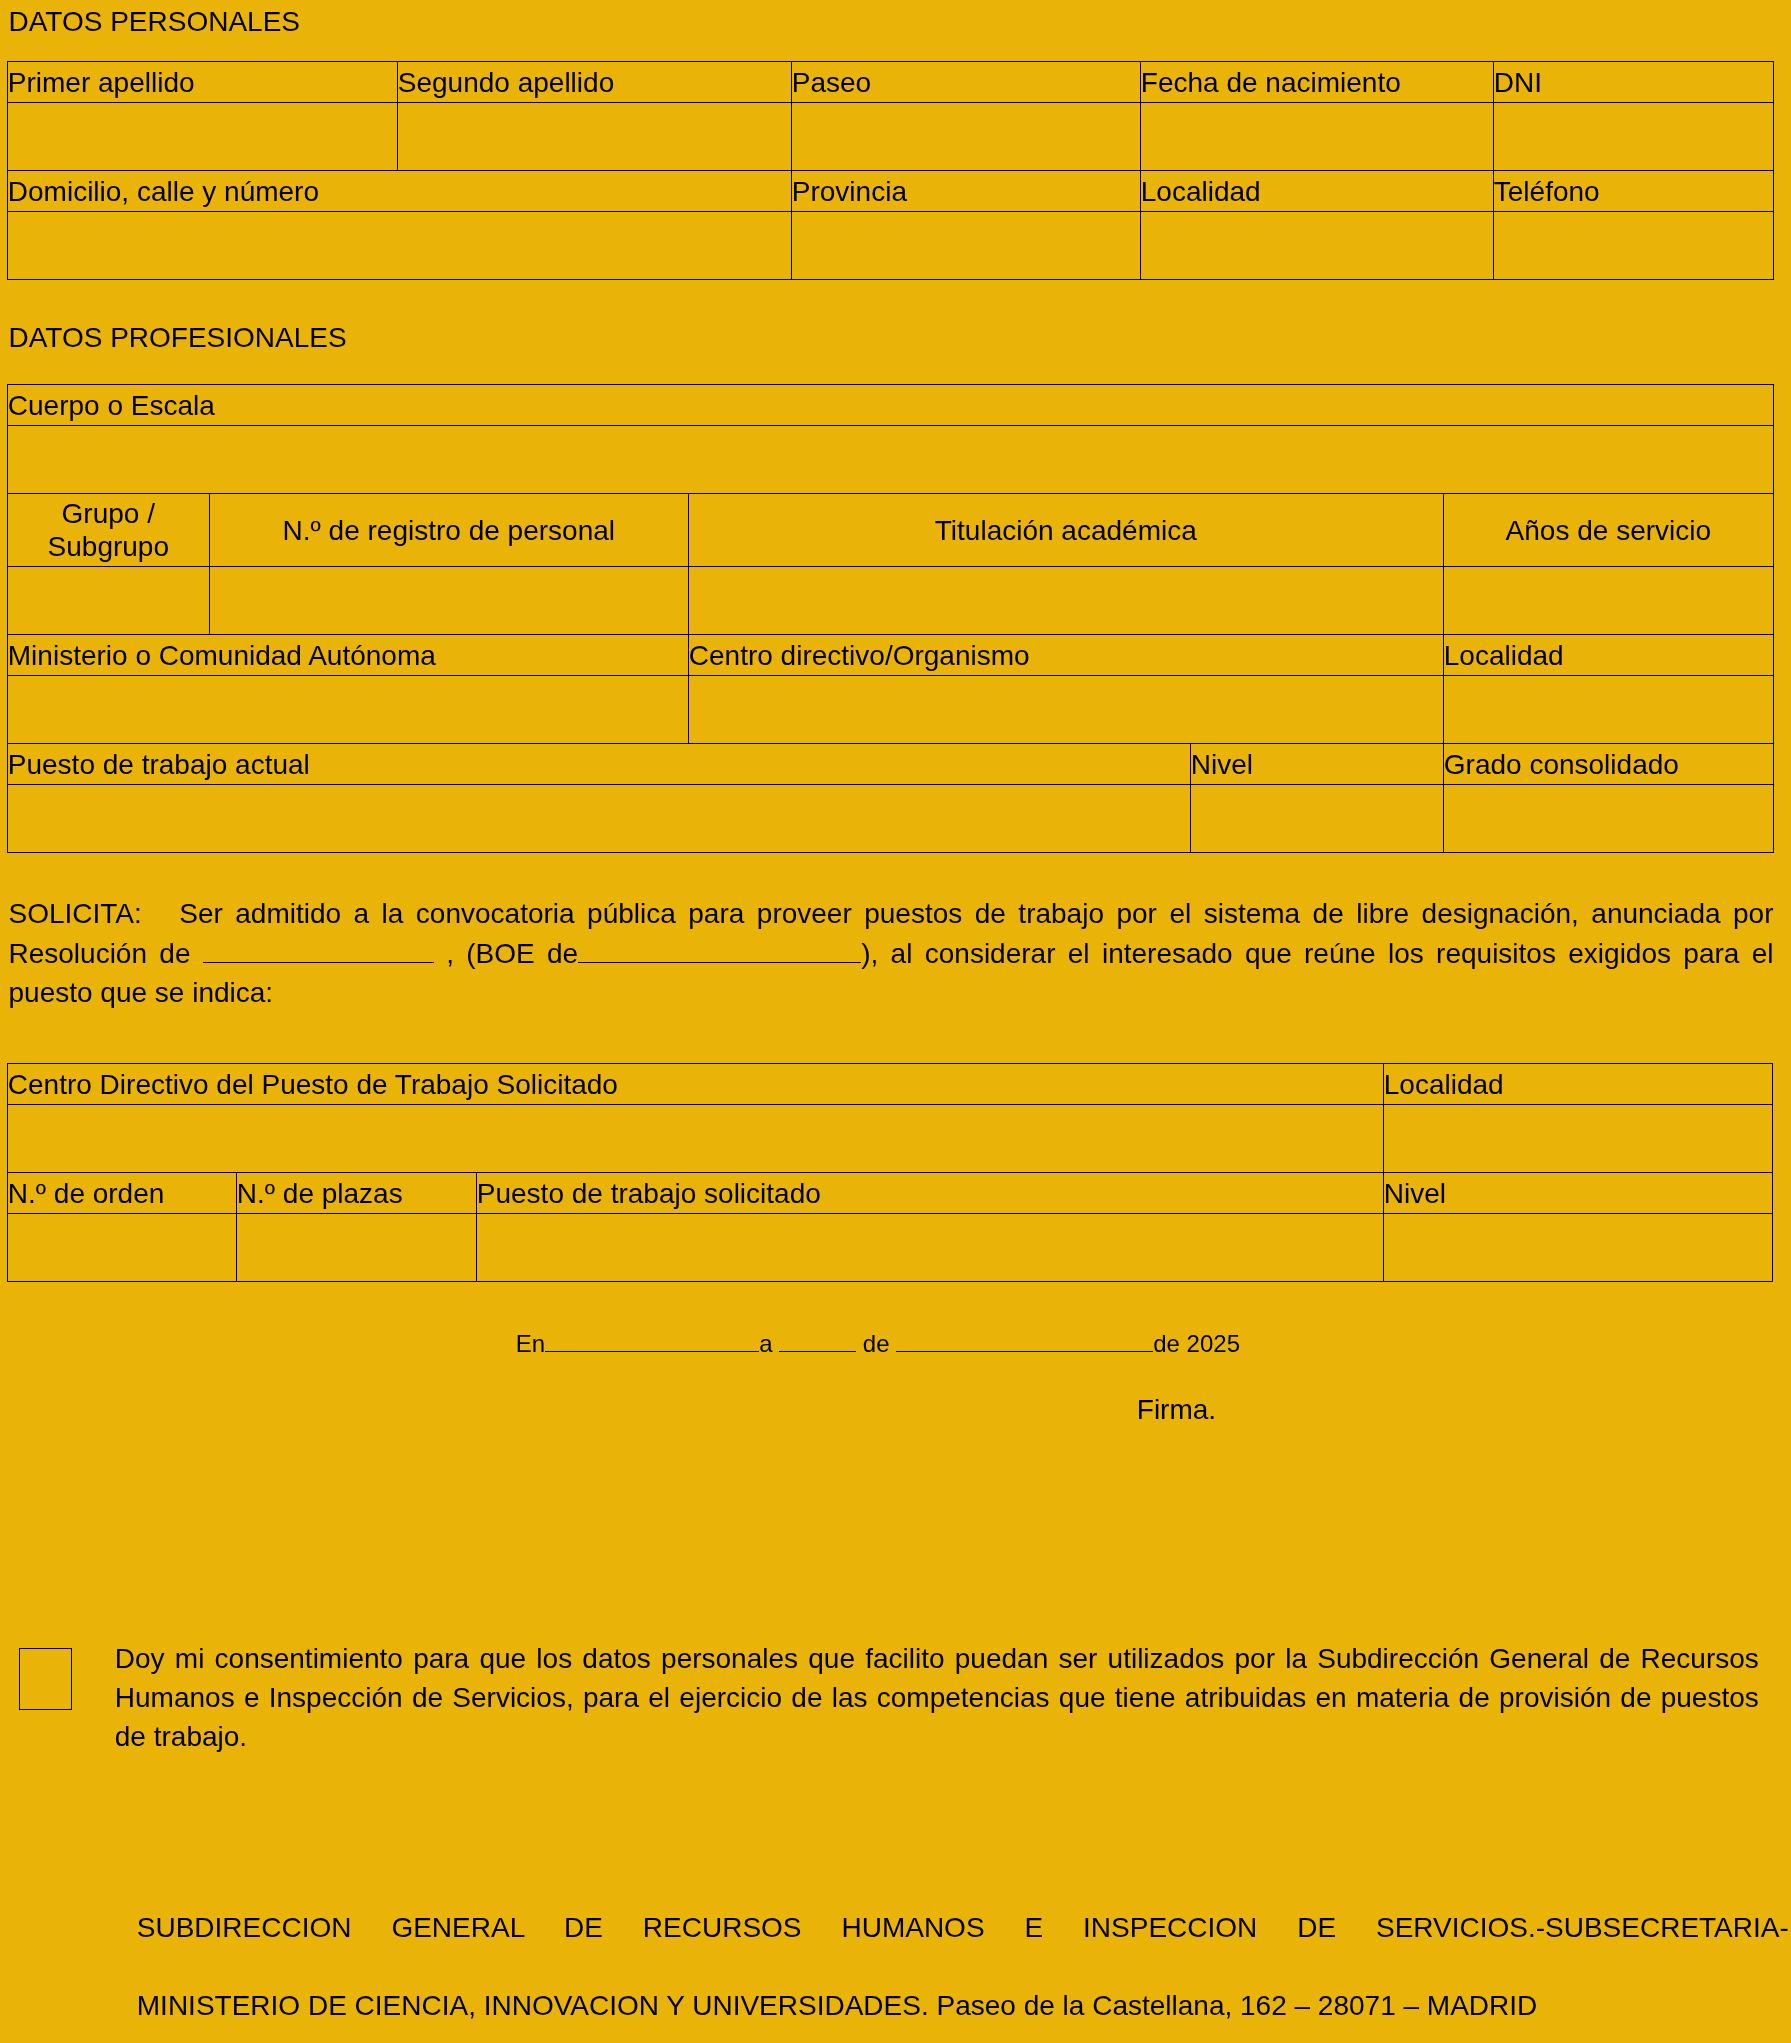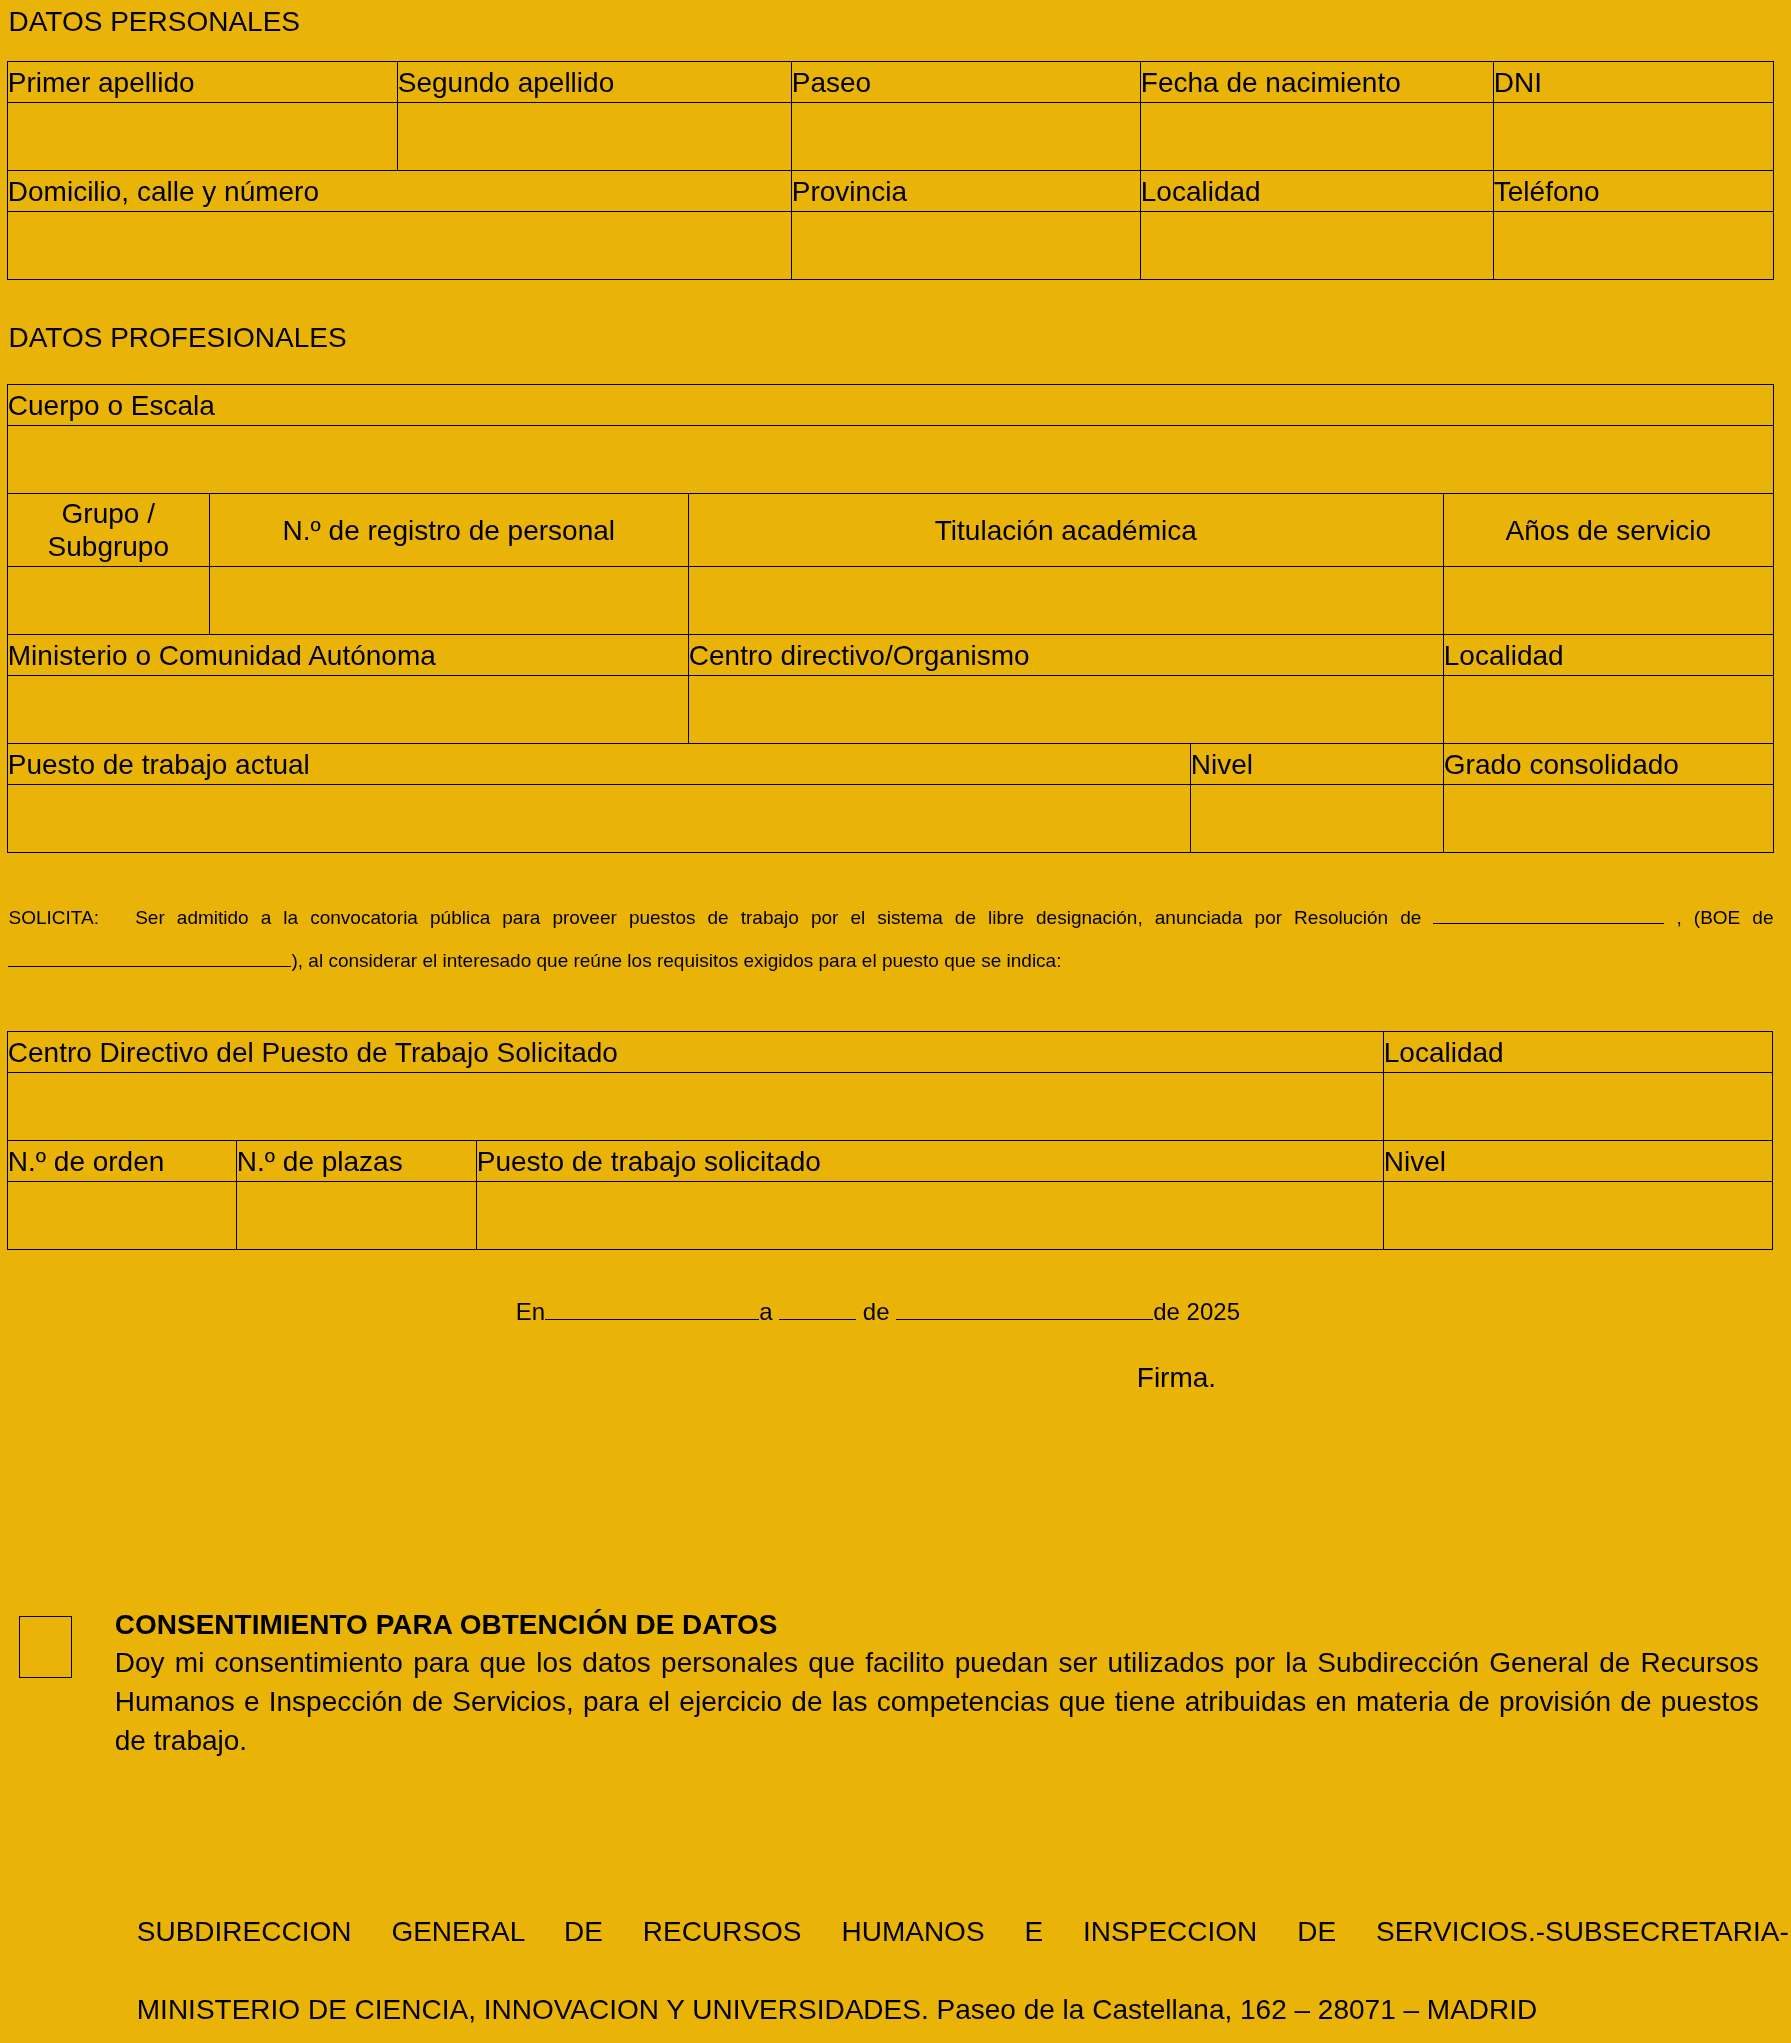--- a/index.html
+++ b/index.html
@@ -63,21 +63,21 @@
     line-height: 34px;
   }
   .gap-26 { height: 22px; }
   .gap-34 { height: 29px; }
   .gap-40 { height: 34px; }
   .gap-48 { height: 41px; }
   .gap-60 { height: 51px; }
 
   
   .solicita {
-    font-size: 19px;
+    font-size: 28px;
     line-height: 39px;
     text-align: justify;
     text-justify: inter-word;
     margin: 0 0 0 1.7px;
     width: 1765px;
   }
   .solicita .lead { white-space: pre; }
   .ul-line {
     display: inline-block;
     border-bottom: 1.7px solid #000;
@@ -309,21 +309,20 @@
 
     <div class="gap-26"></div>
 
     <p class="firma">Firma.</p>
 
     <div style="height:210px"></div>
 
     <div class="consent-wrap">
       <div class="consent-box"></div>
       <div class="consent-text">
-        <p class="consent-title">CONSENTIMIENTO PARA OBTENCIÓN DE DATOS</p>
         <p class="consent-body">Doy mi consentimiento para que los datos personales que facilito puedan ser utilizados por la Subdirección General de Recursos Humanos e Inspección de Servicios, para el ejercicio de las competencias que tiene atribuidas en materia de provisión de puestos de trabajo.</p>
       </div>
     </div>
 
     <div style="height:152px"></div>
 
     <div class="footer">
       <p class="l1">SUBDIRECCION GENERAL DE RECURSOS HUMANOS E INSPECCION DE SERVICIOS.-SUBSECRETARIA-</p>
       <p class="l2">MINISTERIO DE CIENCIA, INNOVACION Y UNIVERSIDADES. Paseo de la Castellana, 162 – 28071 – MADRID</p>
     </div>

